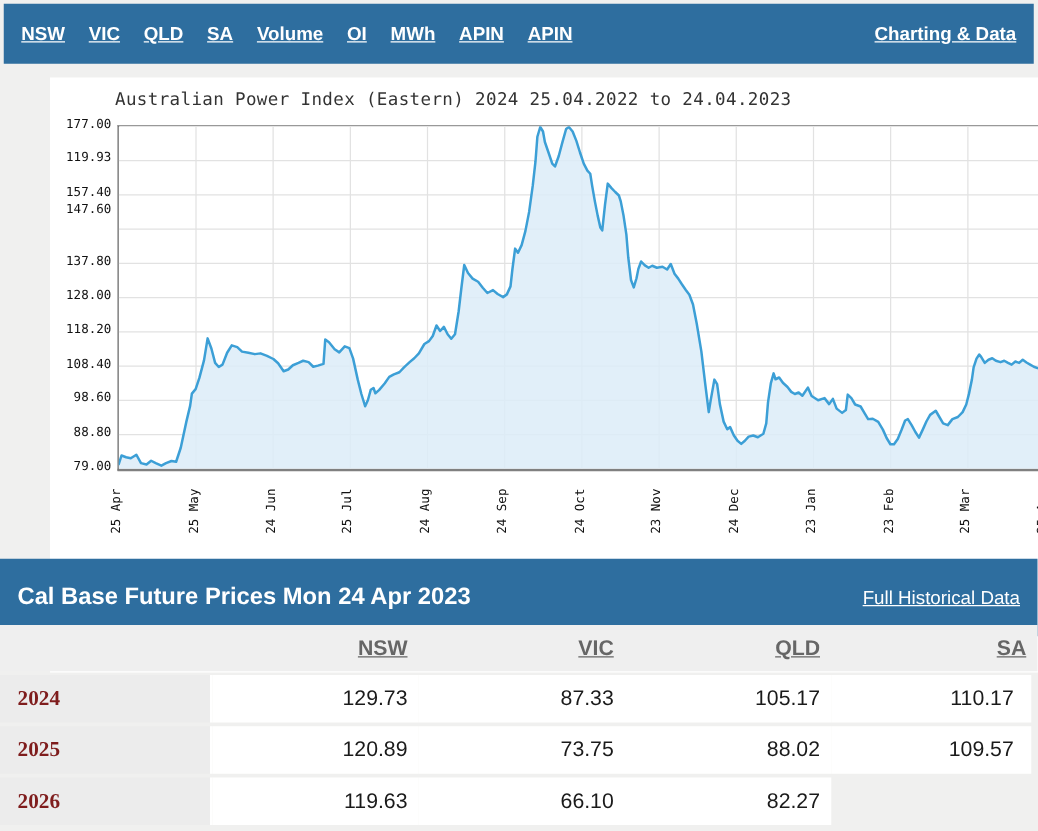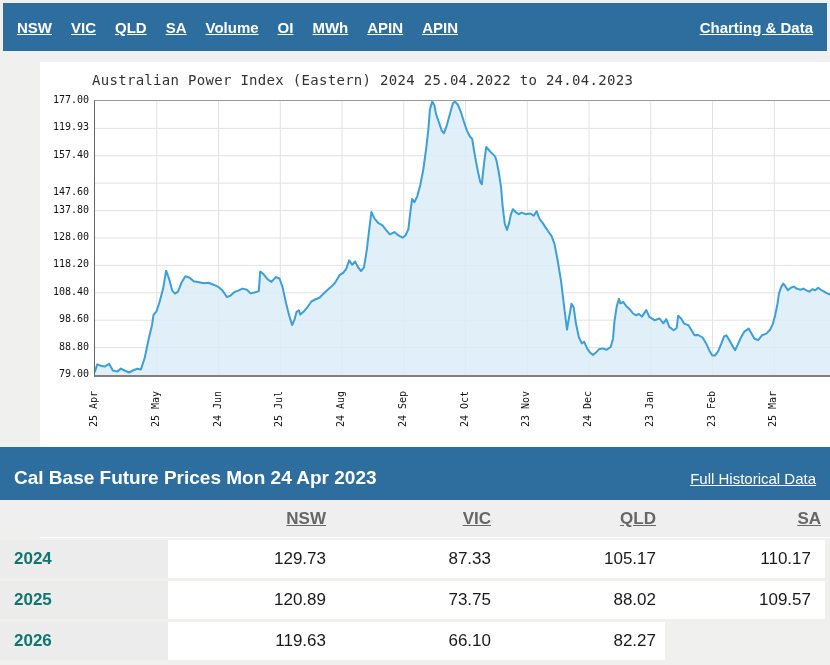--- a/index.html
+++ b/index.html
@@ -29,21 +29,21 @@
   .table-bar-title{color:#fff;font-size:19px;font-weight:bold;}
   .table-bar-link{color:#fff;font-size:15px;text-decoration:underline;cursor:pointer;}
   .ptable{position:absolute;left:0;top:500px;width:830px;}
   .t-header{height:37px;background:#efefef;display:grid;
     grid-template-columns:170px 165px 165px 165px 165px;align-items:center;margin-bottom:3px;}
   .t-header .hcell{text-align:right;padding-right:9px;font-size:17px;font-weight:bold;
     color:#666;text-decoration:underline;cursor:pointer;}
   .t-row{height:38px;display:grid;grid-template-columns:168px 2px 165px 165px 165px 160px;
     margin-bottom:3px;}
   .t-label{background:#ececec;display:flex;align-items:center;padding-left:14px;
-    font-size:17px;font-weight:bold;color:#0f766e;}
+    font-size:17px;font-weight:bold;color:#7f1d1d;font-family:Liberation Serif, serif;}
   .t-gap{background:#fff;}
   .t-val{background:#fff;display:flex;align-items:center;justify-content:flex-end;
     padding-right:9px;font-size:17px;color:#1a1a1a;}
   .t-val.last{padding-right:14px;}
 </style>
 </head>
 <body>
 
 <div class="navbar">
   <span class="nav-link">NSW</span>
@@ -58,21 +58,21 @@
   <span class="nav-spacer"></span>
   <span class="nav-link nav-right">Charting &amp; Data</span>
 </div>
 
 <div class="chart-panel">
   <div class="chart-title">Australian Power Index (Eastern) 2024 25.04.2022 to 24.04.2023</div>
   <div id="y-labels">
       <div class="ylab" style="top: 32px;">177.00</div>
       <div class="ylab" style="top: 59.4px;">119.93</div>
       <div class="ylab" style="top: 86.8px;">157.40</div>
-      <div class="ylab" style="top: 124px;">147.60</div>
+      <div class="ylab" style="top: 100px;">147.60</div>
       <div class="ylab" style="top: 141.6px;">137.80</div>
       <div class="ylab" style="top: 169px;">128.00</div>
       <div class="ylab" style="top: 196.4px;">118.20</div>
       <div class="ylab" style="top: 223.8px;">108.40</div>
       <div class="ylab" style="top: 251.2px;">98.60</div>
       <div class="ylab" style="top: 278.6px;">88.80</div>
       <div class="ylab" style="top: 306px;">79.00</div>
     </div>
   <div class="plot">
     <svg id="plot-svg" width="741" height="274" viewBox="0 0 741 274">

